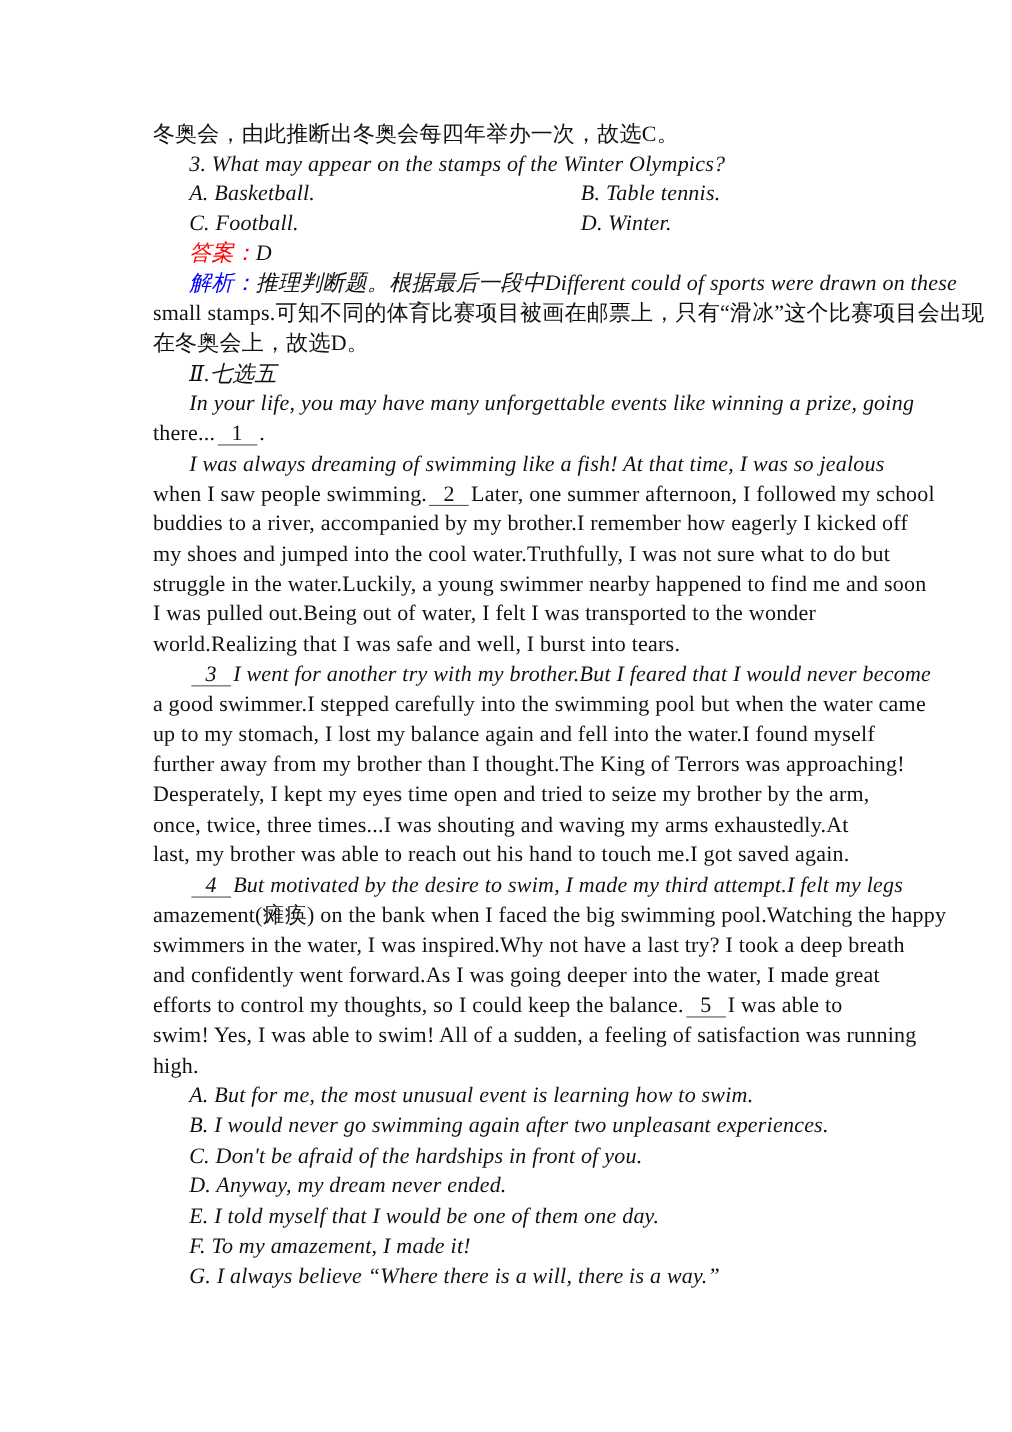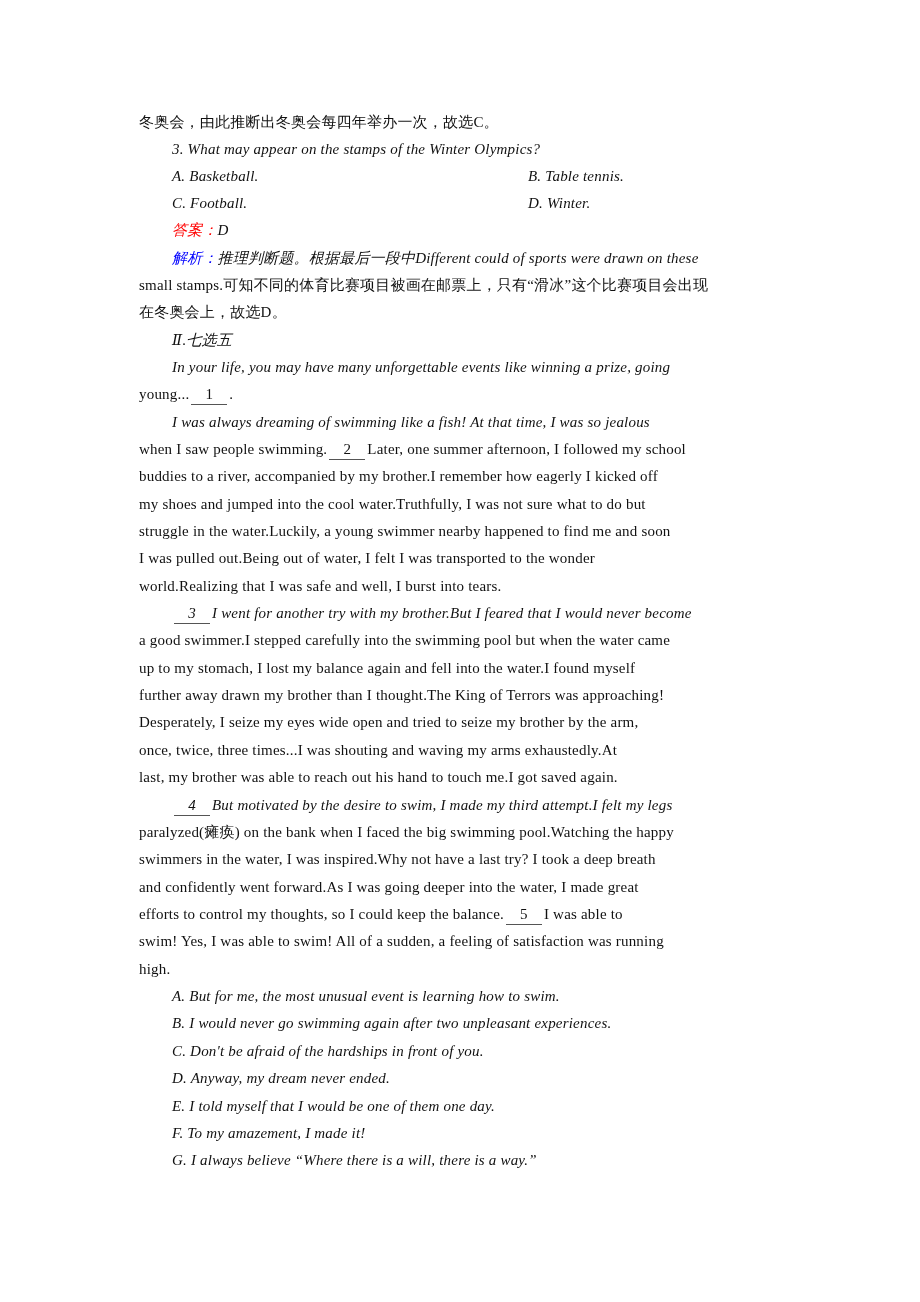--- a/index.html
+++ b/index.html
@@ -4,21 +4,21 @@
 <style>
   html, body { margin: 0; padding: 0; background: #ffffff; }
   body {
     width: 920px; height: 1302px; position: relative; overflow: hidden;
     font-family: "Liberation Serif", "DejaVu Serif", serif;
     color: #111111;
   }
   .page { position: absolute; left: 139px; top: 109px; width: 700px; }
   .line {
     position: absolute; left: 0; white-space: nowrap;
-    font-size: 15px; line-height: 27px; letter-spacing: 0.2px;
+    font-size: 20px; line-height: 27px; letter-spacing: 0.2px;
   }
   .indent { left: 33px; font-style: italic; }
   .col2 { position: absolute; left: 356px; text-align: center; }
   .blank {
     display: inline-block; border-bottom: 1px solid #555; text-align: center;
     min-width: 36px; line-height: 20px; margin: 0 2px;
   }
   .lbl-ans { color: #ff0000; margin-top: 12px; }
   .lbl-ana { color: #0000ff; margin-top: 12px; }
 </style>
@@ -46,47 +46,47 @@
   <div class="line indent" style="top:136px">
     <span class="lbl-ana">解析：</span><span>推理判断题。根据最后一段中Different could of sports were drawn on these</span>
   </div>
   <div class="line" style="top:163px">small stamps.可知不同的体育比赛项目被画在邮票上，只有“滑冰”这个比赛项目会出现</div>
   <div class="line" style="top:190px">在冬奥会上，故选D。</div>
 
   <div class="line indent" style="top:218px">Ⅱ.七选五</div>
 
   <div class="line indent" style="top:245px">In your life, you may have many unforgettable events like winning a prize, going</div>
   <div class="line" style="top:272px">
-    <span>young...</span><span class="blank">1</span><span>.</span>
+    <span>there...</span><span class="blank">1</span><span>.</span>
   </div>
 
   <div class="line indent" style="top:300px">I was always dreaming of swimming like a fish! At that time, I was so jealous</div>
   <div class="line" style="top:327px">
     <span>when I saw people swimming.</span><span class="blank">2</span><span>Later, one summer afternoon, I followed my school</span>
   </div>
   <div class="line" style="top:354px">buddies to a river, accompanied by my brother.I remember how eagerly I kicked off</div>
   <div class="line" style="top:382px">my shoes and jumped into the cool water.Truthfully, I was not sure what to do but</div>
   <div class="line" style="top:409px">struggle in the water.Luckily, a young swimmer nearby happened to find me and soon</div>
   <div class="line" style="top:436px">I was pulled out.Being out of water, I felt I was transported to the wonder</div>
   <div class="line" style="top:464px">world.Realizing that I was safe and well, I burst into tears.</div>
 
   <div class="line indent" style="top:491px">
     <span class="blank">3</span><span>I went for another try with my brother.But I feared that I would never become</span>
   </div>
   <div class="line" style="top:518px">a good swimmer.I stepped carefully into the swimming pool but when the water came</div>
   <div class="line" style="top:546px">up to my stomach, I lost my balance again and fell into the water.I found myself</div>
-  <div class="line" style="top:573px">further away drawn my brother than I thought.The King of Terrors was approaching!</div>
-  <div class="line" style="top:600px">Desperately, I seize my eyes wide open and tried to seize my brother by the arm,</div>
+  <div class="line" style="top:573px">further away from my brother than I thought.The King of Terrors was approaching!</div>
+  <div class="line" style="top:600px">Desperately, I kept my eyes time open and tried to seize my brother by the arm,</div>
   <div class="line" style="top:628px">once, twice, three times...I was shouting and waving my arms exhaustedly.At</div>
   <div class="line" style="top:655px">last, my brother was able to reach out his hand to touch me.I got saved again.</div>
 
   <div class="line indent" style="top:683px">
     <span class="blank">4</span><span>But motivated by the desire to swim, I made my third attempt.I felt my legs</span>
   </div>
-  <div class="line" style="top:710px">paralyzed(瘫痪) on the bank when I faced the big swimming pool.Watching the happy</div>
+  <div class="line" style="top:710px">amazement(瘫痪) on the bank when I faced the big swimming pool.Watching the happy</div>
   <div class="line" style="top:737px">swimmers in the water, I was inspired.Why not have a last try? I took a deep breath</div>
   <div class="line" style="top:765px">and confidently went forward.As I was going deeper into the water, I made great</div>
   <div class="line" style="top:792px">
     <span>efforts to control my thoughts, so I could keep the balance.</span><span class="blank">5</span><span>I was able to</span>
   </div>
   <div class="line" style="top:819px">swim! Yes, I was able to swim! All of a sudden, a feeling of satisfaction was running</div>
   <div class="line" style="top:847px">high.</div>
 
   <div class="line indent" style="top:874px">A. But for me, the most unusual event is learning how to swim.</div>
   <div class="line indent" style="top:901px">B. I would never go swimming again after two unpleasant experiences.</div>

